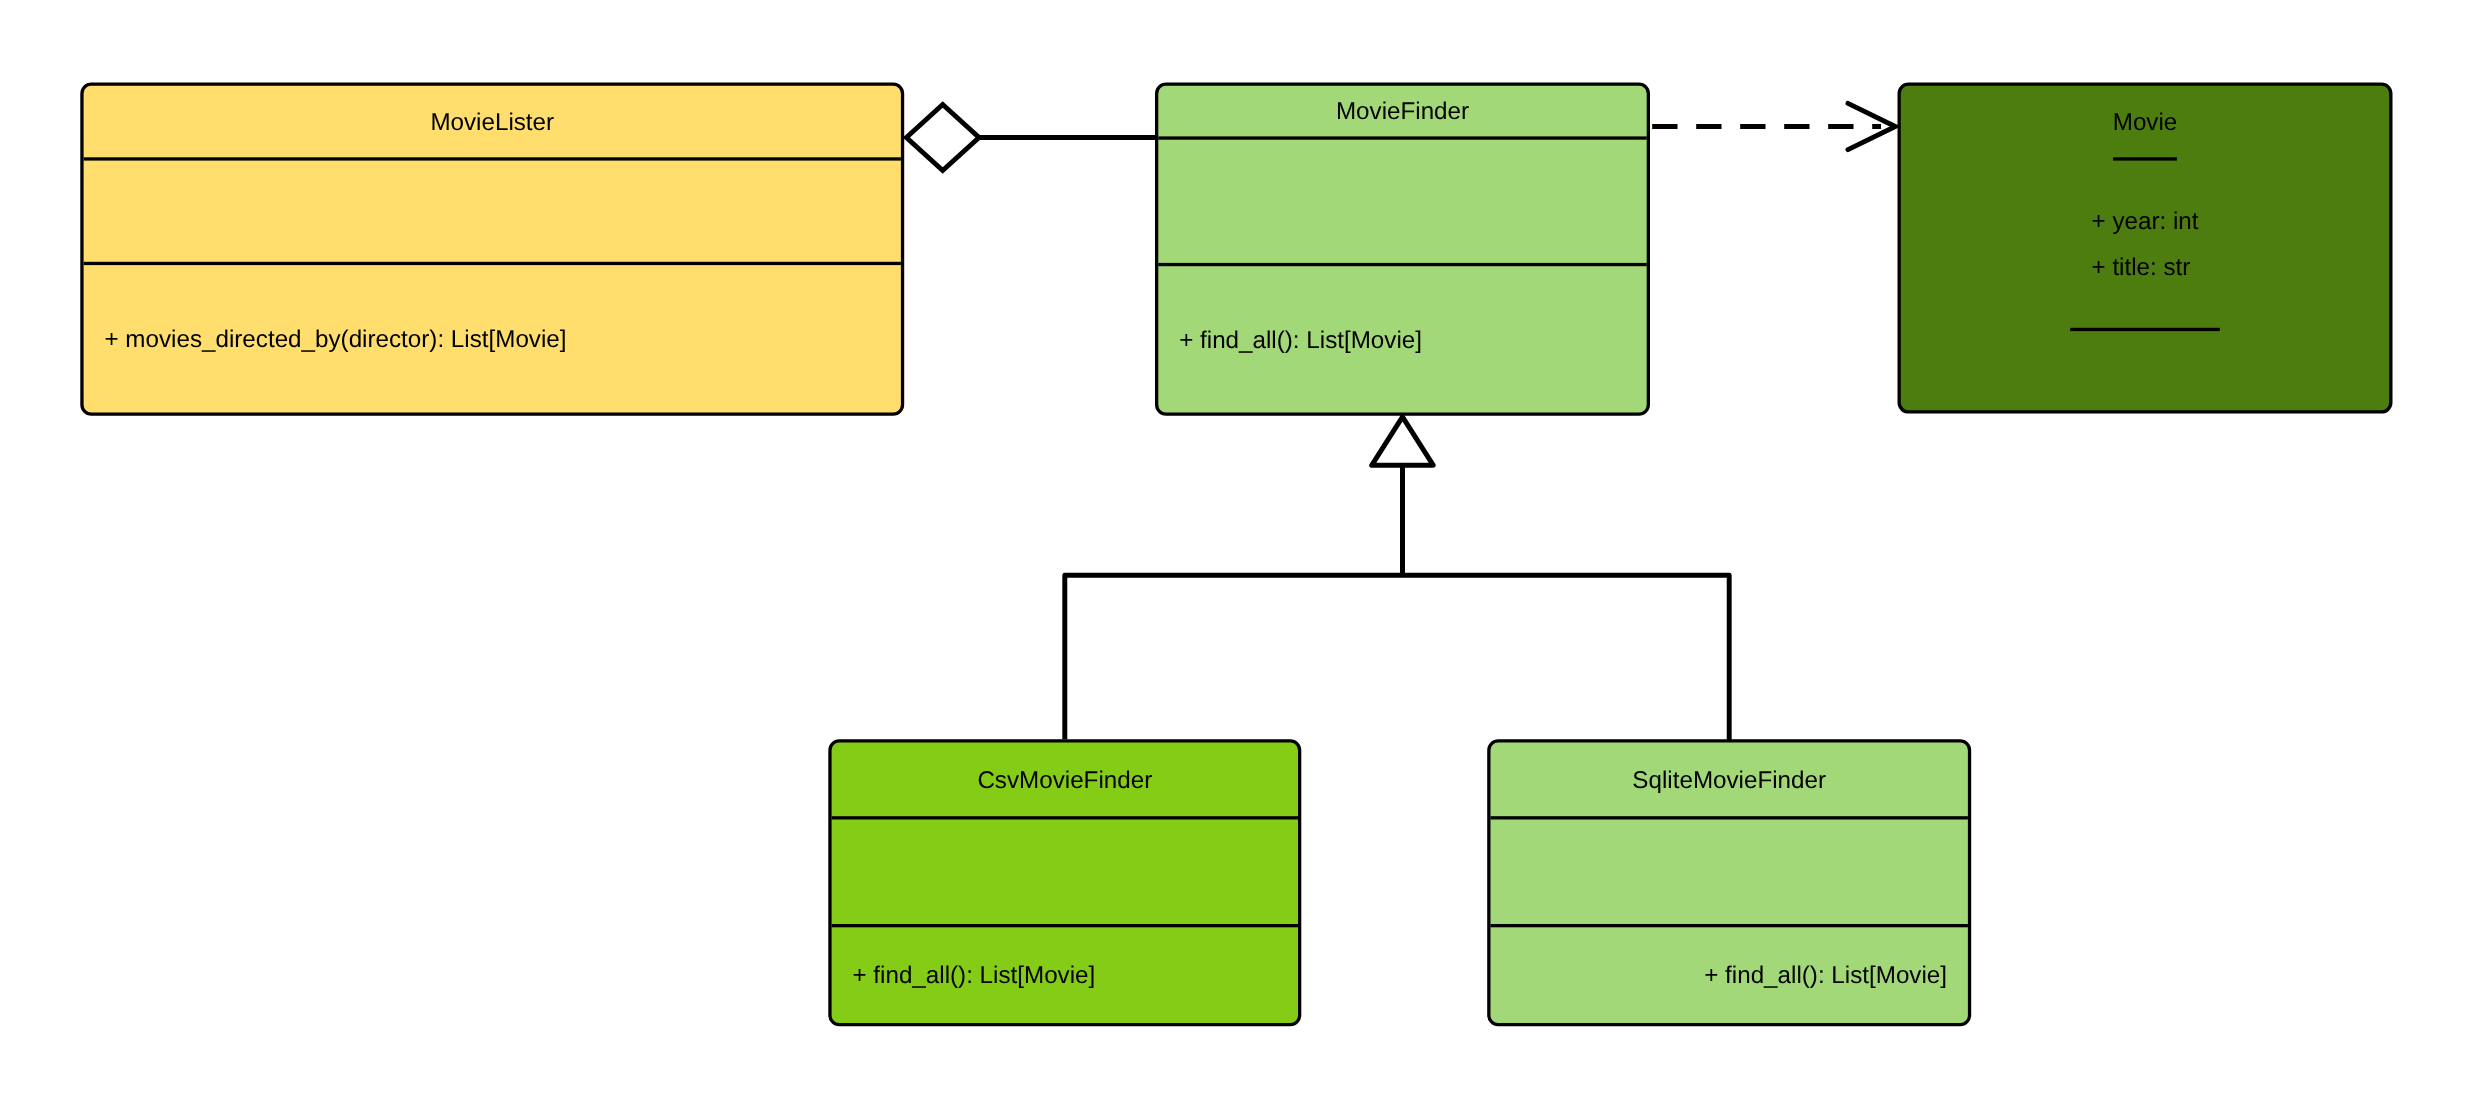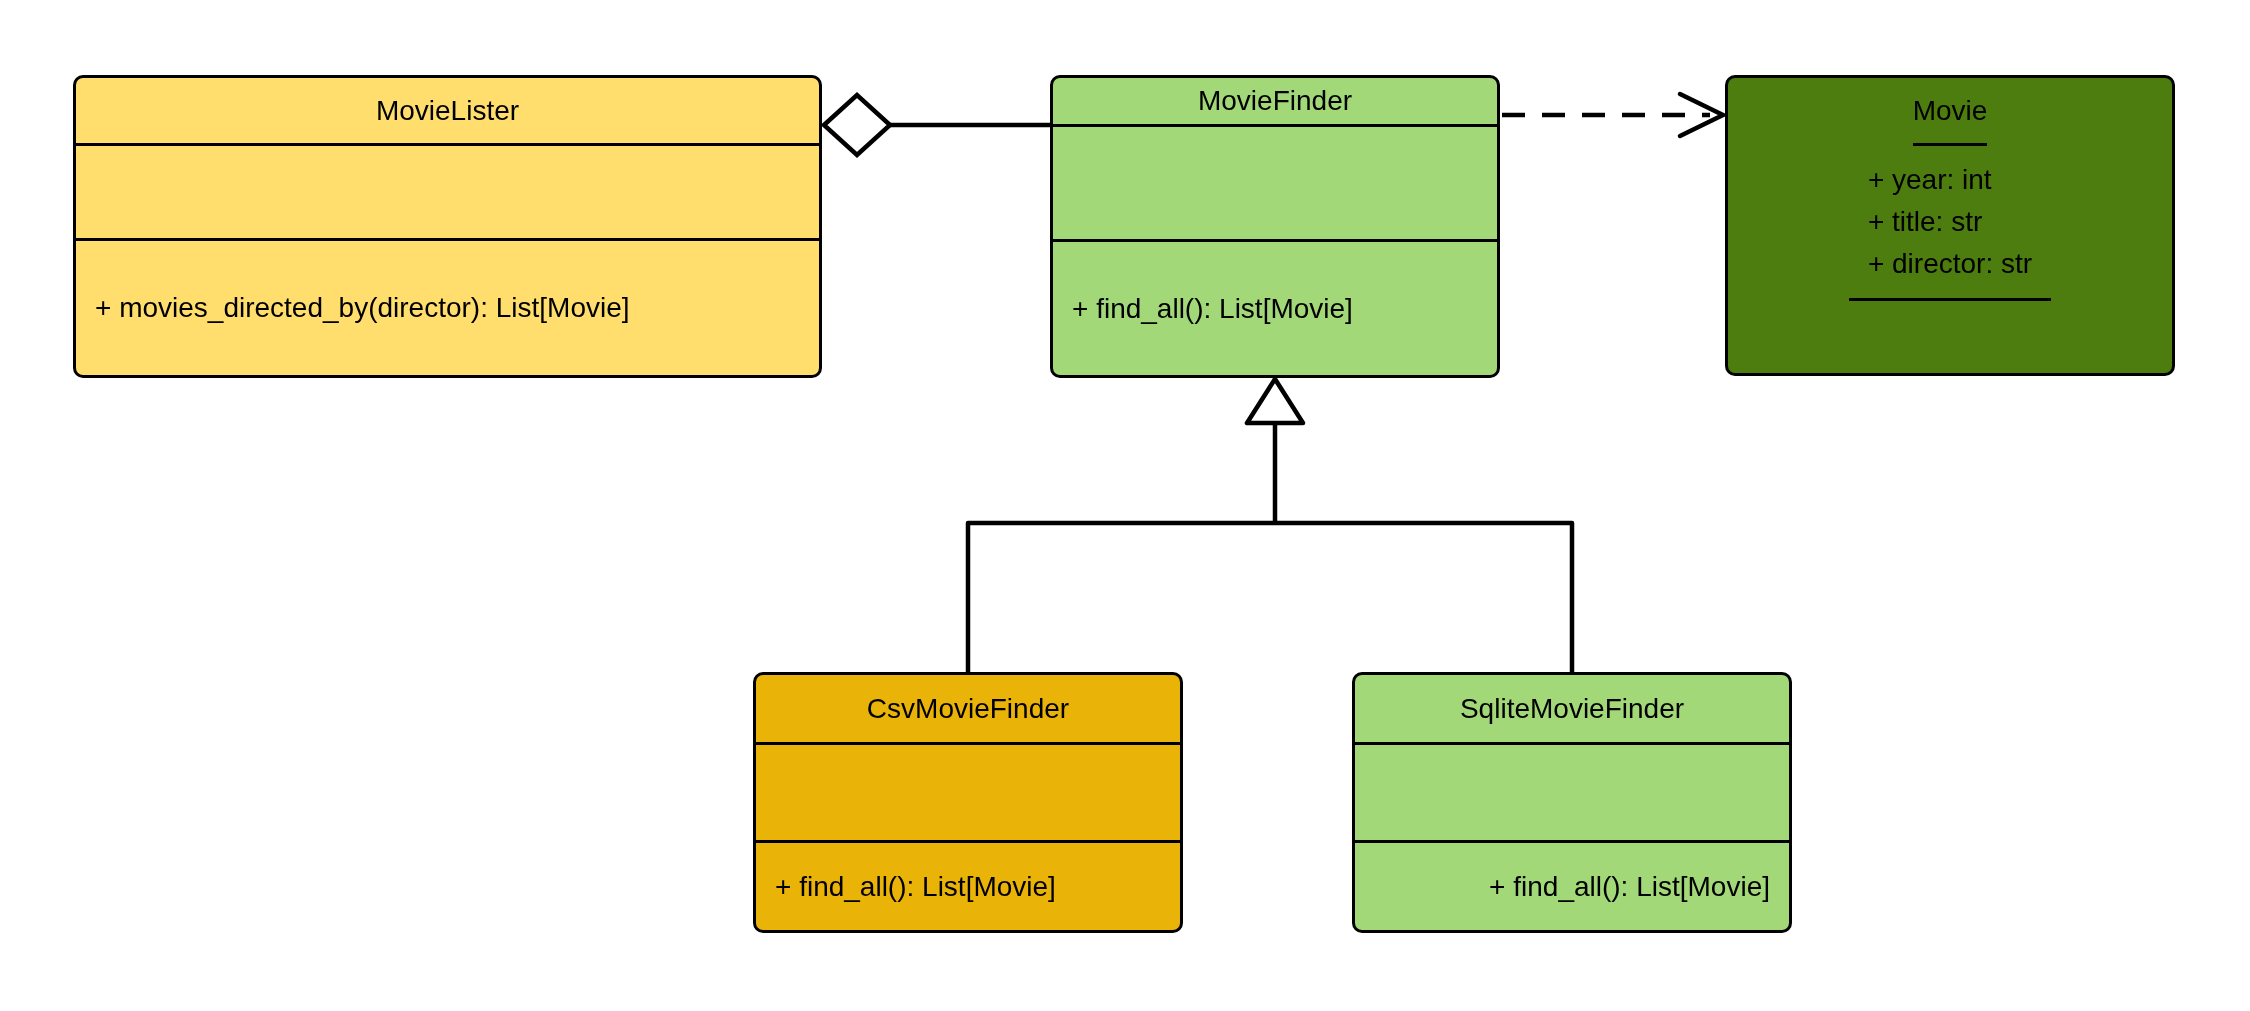--- a/index.html
+++ b/index.html
@@ -23,21 +23,21 @@
     pointer-events: none;
   }
   .uml-class {
     position: absolute;
     box-sizing: border-box;
     border: 3px solid #000;
     border-radius: 10px;
     display: flex;
     flex-direction: column;
     color: #000;
-    font-size: 28px;
+    font-size: 22px;
   }
   .c-title {
     box-sizing: border-box;
     flex: 0 0 auto;
     display: flex;
     align-items: center;
     justify-content: center;
     border-bottom: 3px solid #000;
     white-space: nowrap;
   }
@@ -104,26 +104,25 @@
     <div class="c-methods">
       <div class="member">+ find_all(): List[Movie]</div>
     </div>
   </div>
 
   <div class="uml-class" style="left:1725px; top:75px; width:450px; height:301px; background:#4d7c0f;align-items:center;">
     <div class="c-title" style="height:68px">Movie</div>
     <div class="c-attrs" style="height:155px">
       <div class="member">+ year: int</div>
       <div class="member">+ title: str</div>
-      <div class="member">+ director: str</div>
     </div>
     <div class="c-methods"></div>
   </div>
 
-  <div class="uml-class" style="left:753px; top:672px; width:430px; height:261px; background:#eab308;">
+  <div class="uml-class" style="left:753px; top:672px; width:430px; height:261px; background:#84cc16;">
     <div class="c-title" style="height:70px">CsvMovieFinder</div>
     <div class="c-attrs" style="height:98px"></div>
     <div class="c-methods">
       <div class="member">+ find_all(): List[Movie]</div>
     </div>
   </div>
 
   <div class="uml-class" style="left:1352px; top:672px; width:440px; height:261px; background:#A2D877;text-align:right;">
     <div class="c-title" style="height:70px">SqliteMovieFinder</div>
     <div class="c-attrs" style="height:98px"></div>

